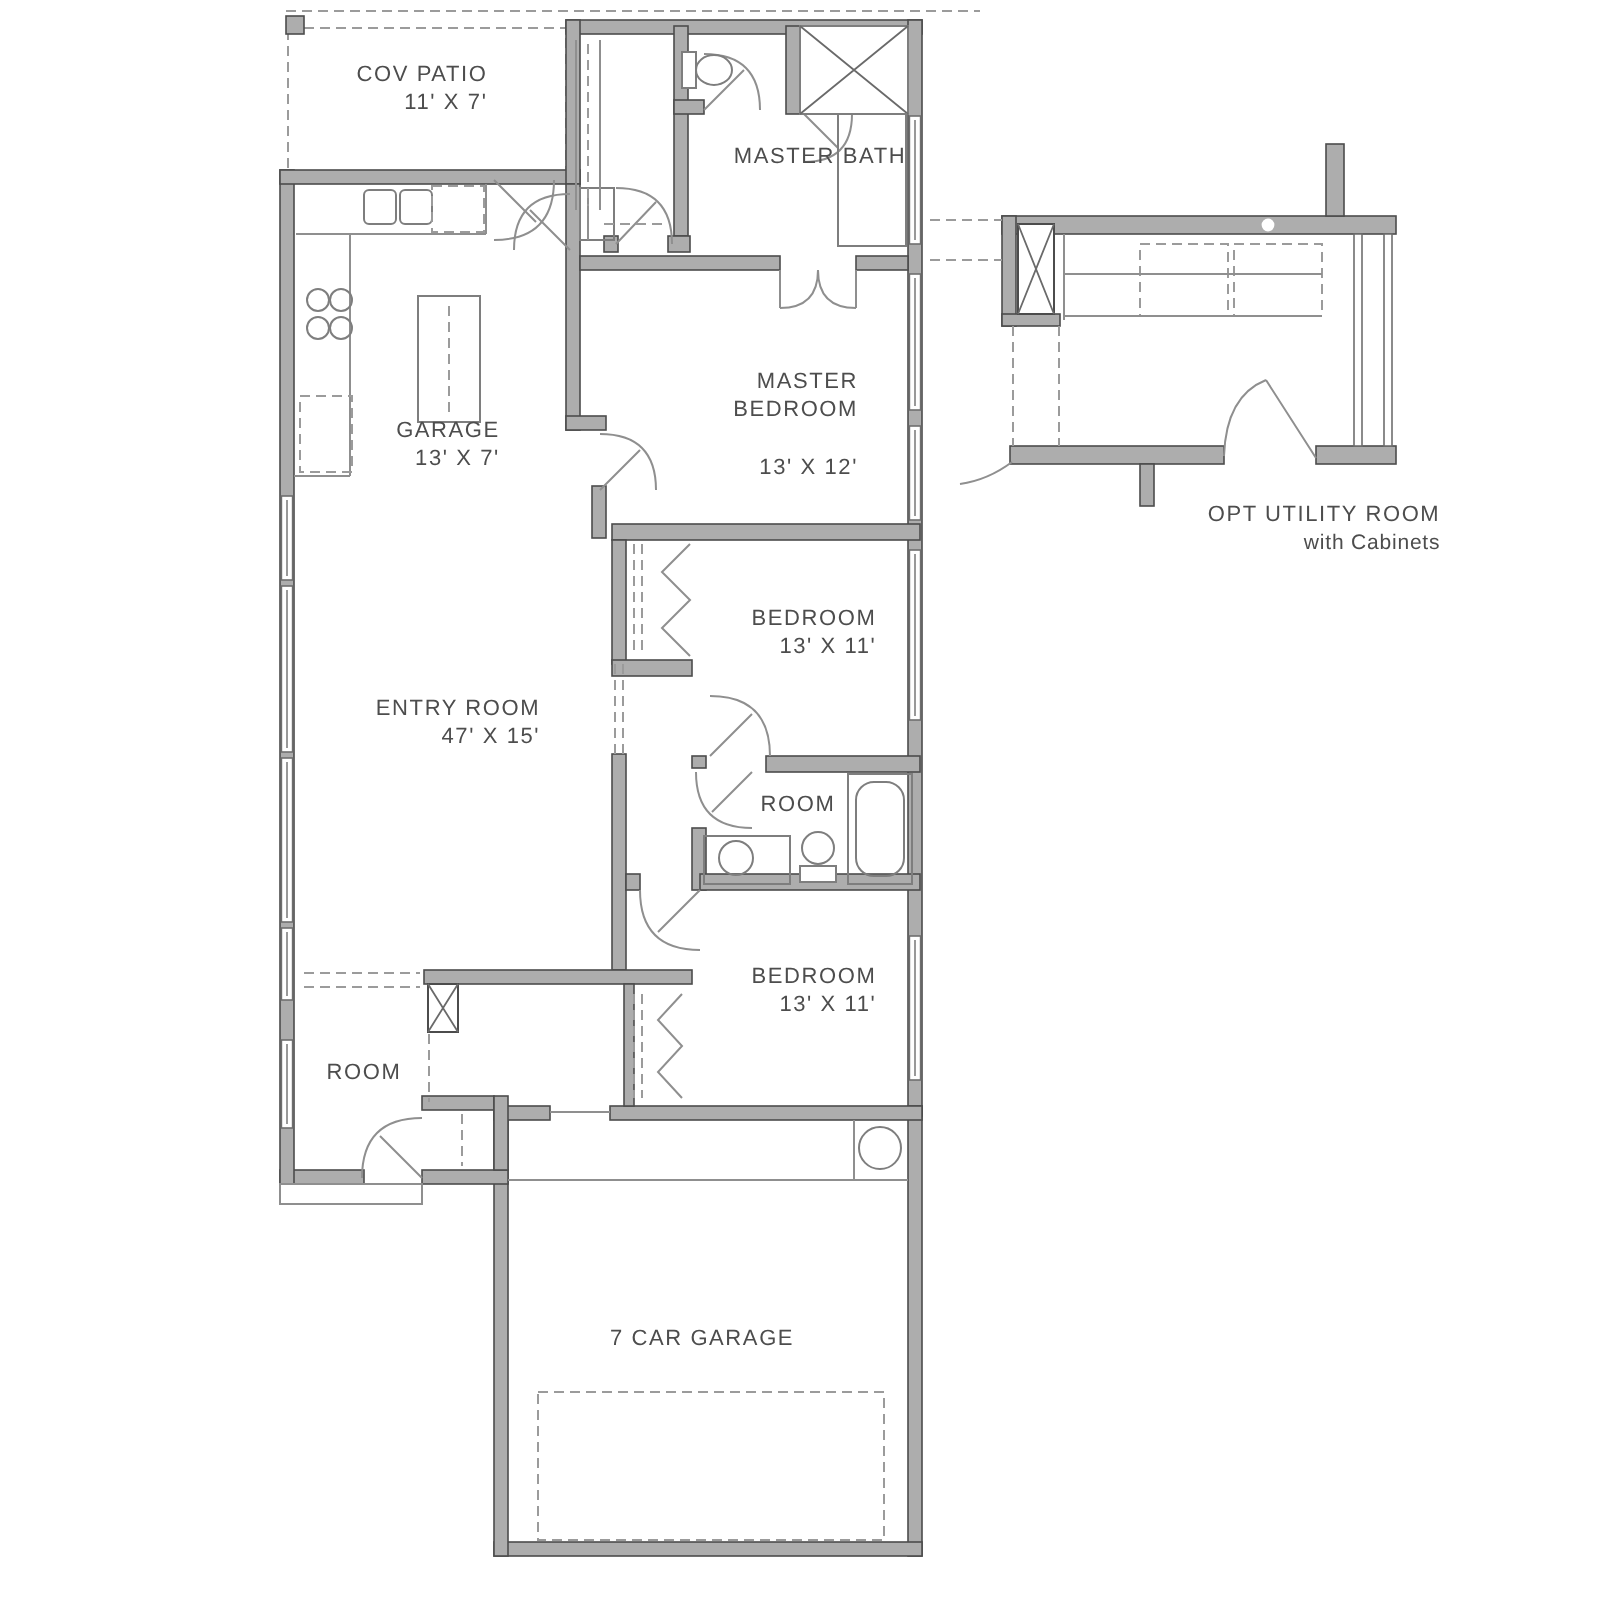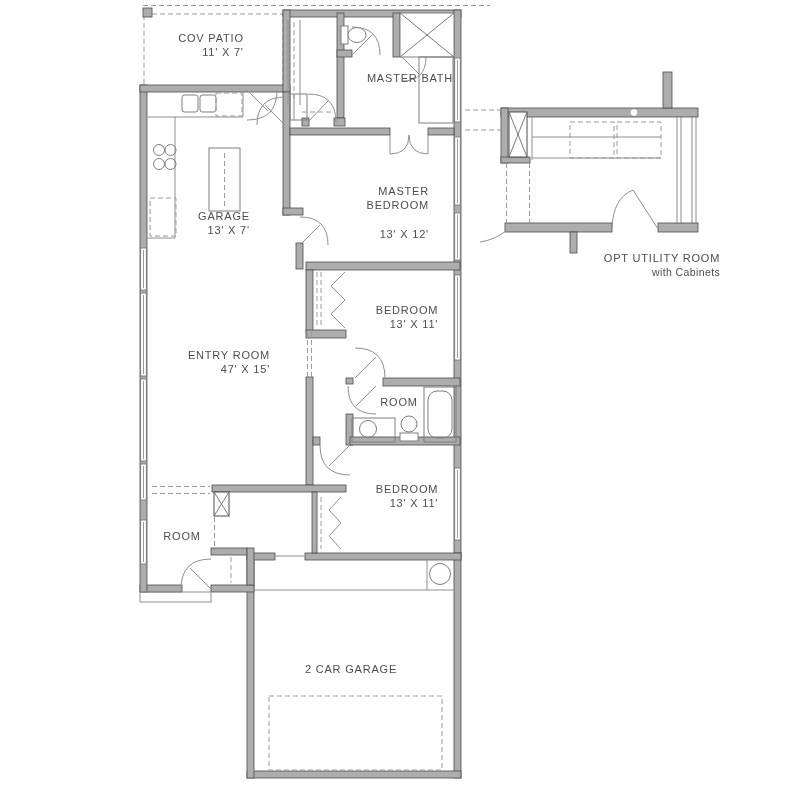--- a/index.html
+++ b/index.html
@@ -234,19 +234,19 @@
     <span>ROOM</span>
   </div>
   <div class="lbl" style="left:407px;top:496px">
     <span>BEDROOM</span>
     <span>13' X 11'</span>
   </div>
   <div class="lbl" style="left:182px;top:537px">
     <span>ROOM</span>
   </div>
   <div class="lbl" style="left:351px;top:670px">
-    <span>2 CAR GARAGE</span>
+    <span>7 CAR GARAGE</span>
   </div>
   <div class="lbl" style="left:662px;top:265px">
     <span>OPT UTILITY ROOM</span>
     <span class="sub">with Cabinets</span>
   </div>
 </div>
 
 </body></html>

